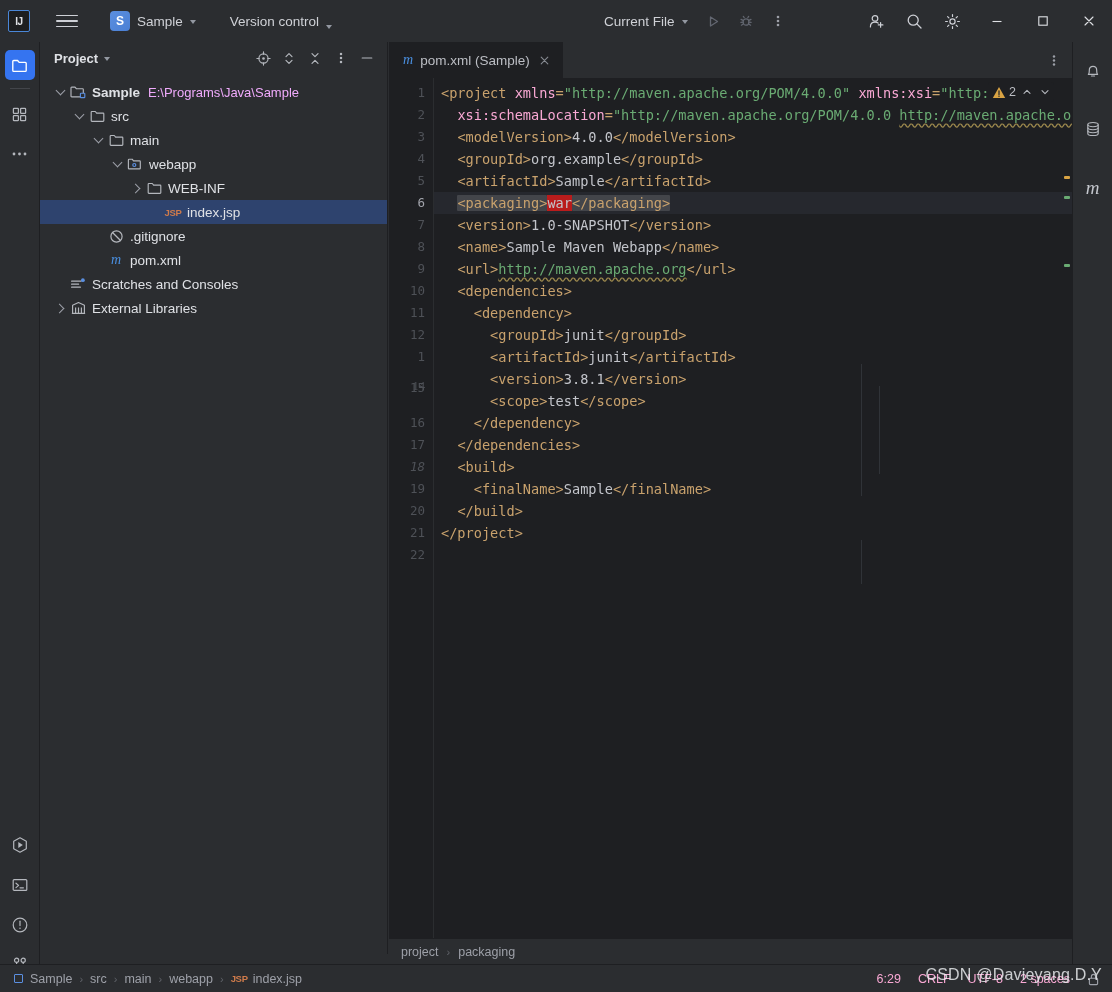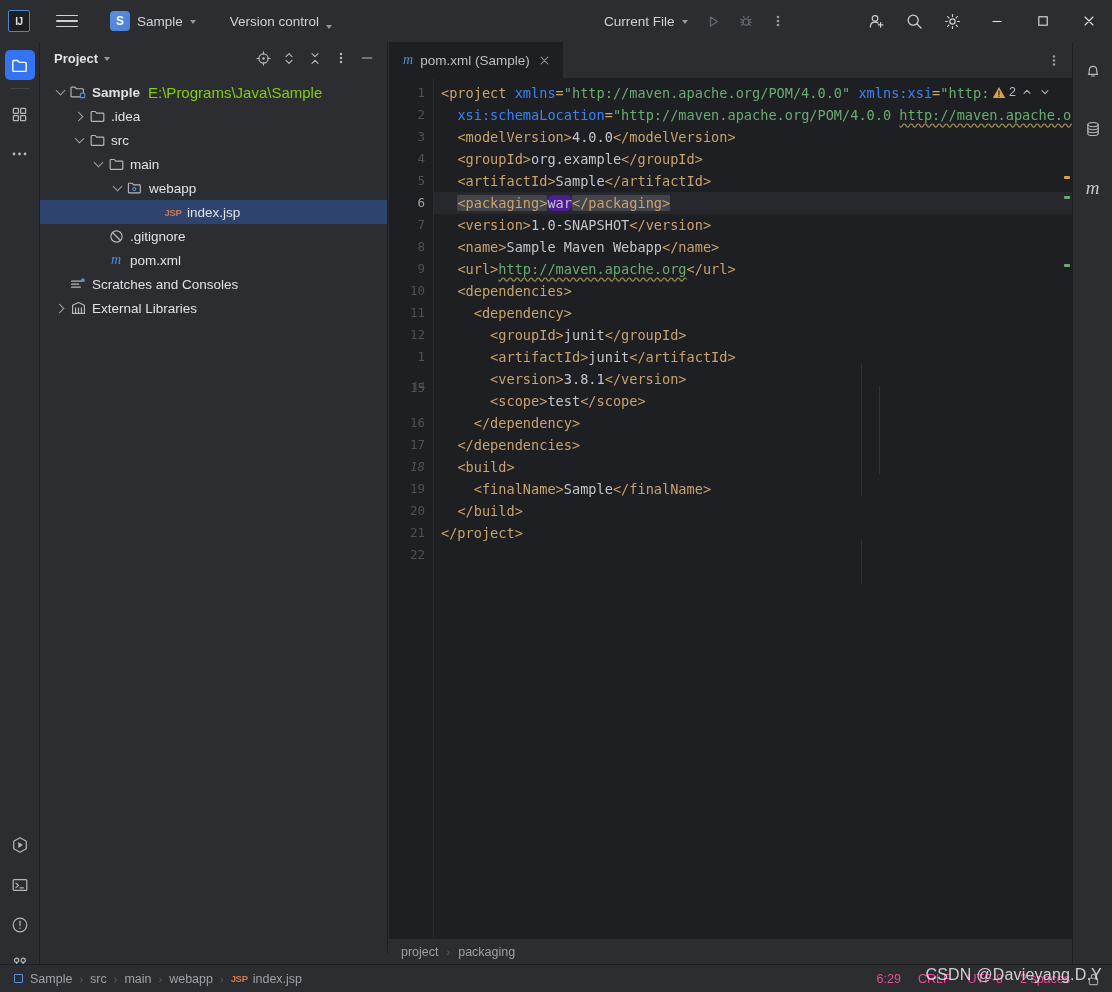--- a/index.html
+++ b/index.html
@@ -107,21 +107,21 @@
     height: 24px; display: flex; align-items: center; cursor: pointer;
     font-size: 13.5px; color: #dfe1e5; white-space: nowrap;
   }
   .row.selected, .row.selected:hover { background: #2e436e; }
   .arrow-box { width: 16px; height: 24px; display: flex; align-items: center; justify-content: center; flex: 0 0 16px; }
   .arr { width: 7px; height: 7px; border-right: 1.4px solid #9da0a8; border-bottom: 1.4px solid #9da0a8; }
   .arr.right { transform: rotate(-45deg); margin-left: -2px; }
   .arr.down { transform: rotate(45deg); margin-top: -3px; }
   .ic { width: 20px; display: flex; align-items: center; justify-content: center; flex: 0 0 20px; margin-right: 4px; }
   .rowtext { }
-  .rowpath { color: #84cc16; font-size: 15px; margin-left: 8px; }
+  .rowpath { color: #f0abfc; font-size: 13px; margin-left: 8px; }
   .bold { font-weight: 600; }
   .jsp-badge { color: #cf7b4b; font-size: 9.5px; font-weight: 700; letter-spacing: -0.3px; }
   .m-badge { color: #4a90e2; font-size: 14px; font-style: italic; font-family: "Liberation Serif", serif; }
 
   
   .editor-area {
     position: absolute; left: 389px; top: 42px; width: 683px; height: 912px;
     background: #1e1f22;
   }
   .tabbar {
@@ -155,26 +155,26 @@
     position: absolute; left: 0; width: 683px; height: 22px;
     background: #26282e;
   }
   .code {
     position: absolute; left: 52px; top: 0;
     font-family: "DejaVu Sans Mono", monospace; font-size: 13.6px;
     line-height: 22px; white-space: pre; color: #bcbec4;
   }
   .codeline { height: 22px; white-space: pre; }
   .t  { color: #c9a26d; }   
-  .at { color: #3b82f6; }   
+  .at { color: #f9a8d4; }   
   .st { color: #6aab73; }   
   .vl { color: #c3c5cb; }   
   .lnk { color: #6aab73; text-decoration: underline; text-decoration-color: #5f7f63; }
   .sel { background: #43454a; border-radius: 1px; }
-  .sel2 { background: #4c1d95; border-radius: 6px; }
+  .sel2 { background: #b91c1c; }
   .squig {
     text-decoration: underline; text-decoration-style: wavy;
     text-decoration-color: #9e8a4d; text-underline-offset: 3px;
   }
   .indent-guide {
     position: absolute; width: 1px; background: #303338;
   }
 
   .warn-pop {
     position: absolute; right: 18px; top: 4px;
@@ -209,21 +209,21 @@
     border-top: 1px solid #1e1f22;
   }
   .sb-left { display: flex; align-items: center; padding-left: 14px; }
   .sb-crumb { color: #9da0a8; font-size: 12.5px; cursor: pointer; }
   .sb-csep { color: #5f6269; font-size: 11px; margin: 0 7px; }
   .sb-mod {
     width: 9px; height: 9px; border: 1.4px solid #5b8fe0; border-radius: 1px;
     margin-right: 7px;
   }
   .sb-right { margin-left: auto; display: flex; align-items: center; padding-right: 12px; gap: 17px; }
-  .sb-item { color: #ec4899; font-size: 12.5px; cursor: pointer; }
+  .sb-item { color: #f9a8d4; font-size: 12.5px; cursor: pointer; }
 
   .watermark {
     position: absolute; right: 10px; bottom: 8px;
     font-family: "Liberation Sans", sans-serif; font-size: 16px;
     color: rgba(238,240,243,0.82); letter-spacing: 0.2px;
     pointer-events: none; white-space: nowrap;
   }
 </style>
 </head>
 <body>
@@ -436,32 +436,20 @@
               <path d="M1 11.2 V2.8 A0.7 0.7 0 0 1 1.7 2.1 H5 L6.3 3.7 H12.6 A0.7 0.7 0 0 1 13.3 4.4 V11.2 A0.7 0.7 0 0 1 12.6 11.9 H1.7 A0.7 0.7 0 0 1 1 11.2 Z"></path>
               <rect x="10.4" y="8.2" width="4.4" height="4.4" rx="0.6" fill="#2b2d30" stroke="#5b8fe0"></rect>
             </svg>
           </span>
           <span class="rowtext bold">Sample</span>
           <span class="rowpath">E:\Programs\Java\Sample</span>
         </div>
         <div class="row">
           <span style="display: inline-block; flex: 0 0 31px; width: 31px;"></span>
           <span class="arrow-box">
-            <i class="arr right"></i>
-          </span>
-          <span class="ic">
-            <svg width="15" height="14" viewBox="0 0 15 14" fill="none" stroke="#b4b7bd" stroke-width="1.15" stroke-linejoin="round">
-              <path d="M1.2 11.6 V3.2 A0.7 0.7 0 0 1 1.9 2.5 H5.3 L6.6 4.1 H13.1 A0.7 0.7 0 0 1 13.8 4.8 V11.6 A0.7 0.7 0 0 1 13.1 12.3 H1.9 A0.7 0.7 0 0 1 1.2 11.6 Z"></path>
-            </svg>
-          </span>
-          <span class="rowtext">.idea</span>
-        </div>
-        <div class="row">
-          <span style="display: inline-block; flex: 0 0 31px; width: 31px;"></span>
-          <span class="arrow-box">
             <i class="arr down"></i>
           </span>
           <span class="ic">
             <svg width="15" height="14" viewBox="0 0 15 14" fill="none" stroke="#b4b7bd" stroke-width="1.15" stroke-linejoin="round">
               <path d="M1.2 11.6 V3.2 A0.7 0.7 0 0 1 1.9 2.5 H5.3 L6.6 4.1 H13.1 A0.7 0.7 0 0 1 13.8 4.8 V11.6 A0.7 0.7 0 0 1 13.1 12.3 H1.9 A0.7 0.7 0 0 1 1.2 11.6 Z"></path>
             </svg>
           </span>
           <span class="rowtext">src</span>
         </div>
         <div class="row">
@@ -481,20 +469,32 @@
           <span class="arrow-box">
             <i class="arr down"></i>
           </span>
           <span class="ic">
             <svg width="16" height="14" viewBox="0 0 16 14" fill="none" stroke="#b4b7bd" stroke-width="1.15" stroke-linejoin="round">
               <path d="M1.4 11.2 V2.9 A0.7 0.7 0 0 1 2.1 2.2 H5.2 L6.5 3.8 H12.6 A0.7 0.7 0 0 1 13.3 4.5 V11.2 A0.7 0.7 0 0 1 12.6 11.9 H2.1 A0.7 0.7 0 0 1 1.4 11.2 Z"></path>
               <circle cx="7.3" cy="8" r="1.5" stroke="#5b8fe0" stroke-width="1.2"></circle>
             </svg>
           </span>
           <span class="rowtext">webapp</span>
+        </div>
+        <div class="row">
+          <span style="display: inline-block; flex: 0 0 88px; width: 88px;"></span>
+          <span class="arrow-box">
+            <i class="arr right"></i>
+          </span>
+          <span class="ic">
+            <svg width="15" height="14" viewBox="0 0 15 14" fill="none" stroke="#b4b7bd" stroke-width="1.15" stroke-linejoin="round">
+              <path d="M1.2 11.6 V3.2 A0.7 0.7 0 0 1 1.9 2.5 H5.3 L6.6 4.1 H13.1 A0.7 0.7 0 0 1 13.8 4.8 V11.6 A0.7 0.7 0 0 1 13.1 12.3 H1.9 A0.7 0.7 0 0 1 1.2 11.6 Z"></path>
+            </svg>
+          </span>
+          <span class="rowtext">WEB-INF</span>
         </div>
         <div class="row selected">
           <span style="display: inline-block; flex: 0 0 107px; width: 107px;"></span>
           <span class="arrow-box"></span>
           <span class="ic">
             <span class="jsp-badge">JSP</span>
           </span>
           <span class="rowtext">index.jsp</span>
         </div>
         <div class="row">

